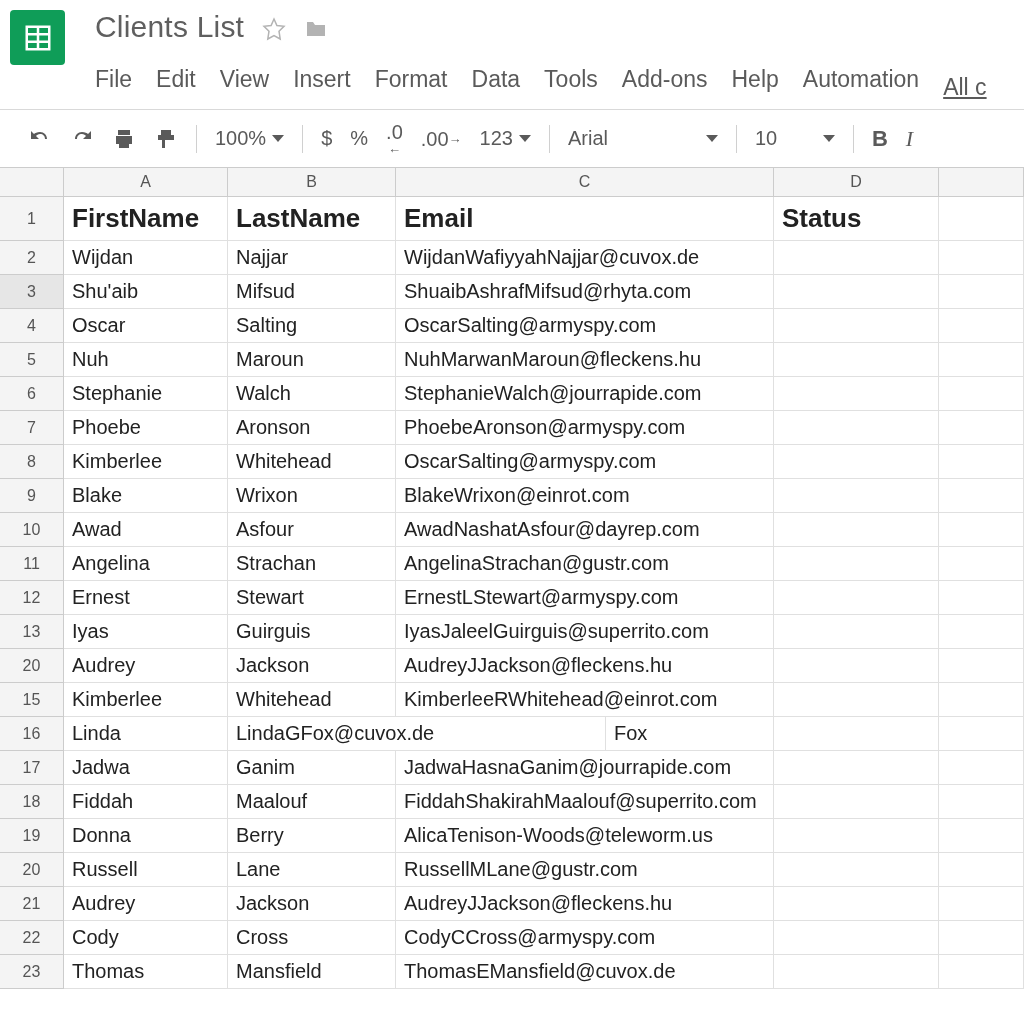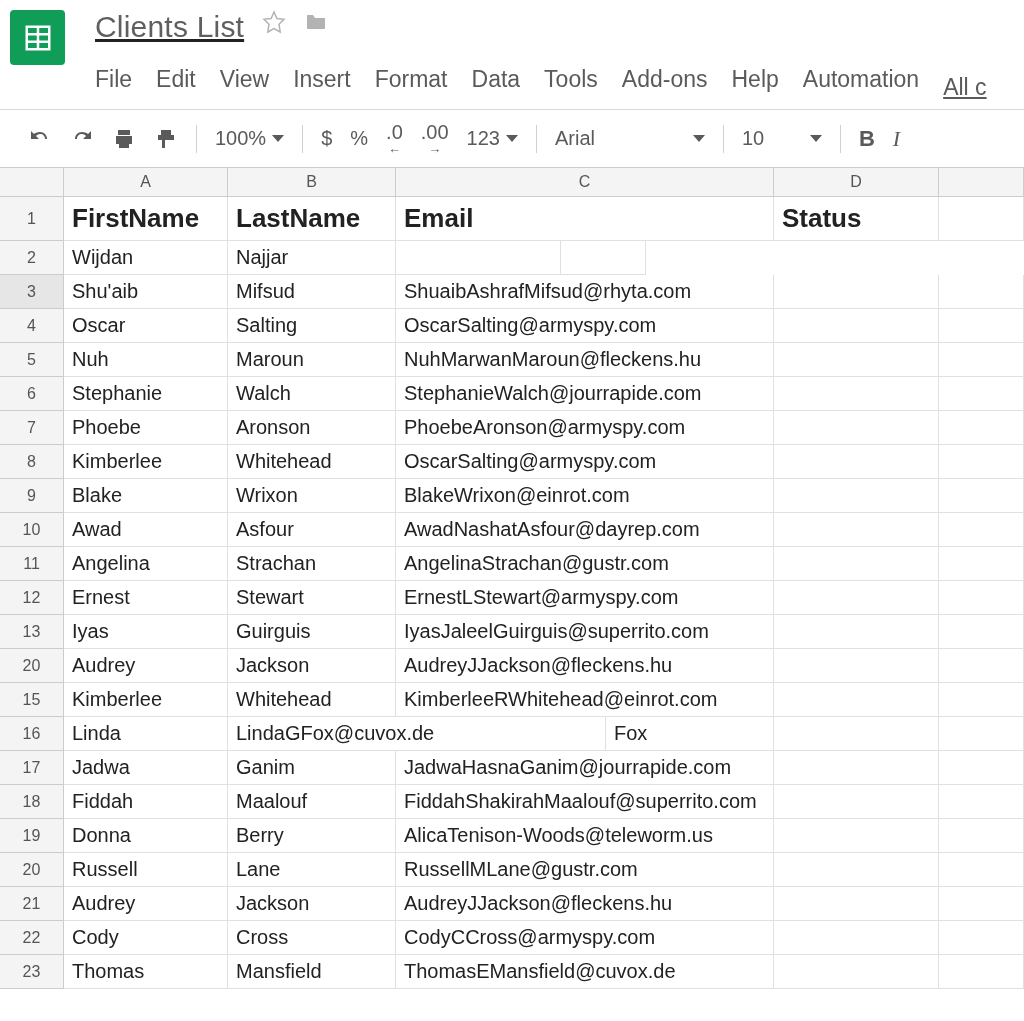--- a/index.html
+++ b/index.html
@@ -4,21 +4,21 @@
   <style>
     * { margin: 0; padding: 0; box-sizing: border-box; }
     body { font-family: Arial, "Helvetica Neue", sans-serif; background: #fff; color: #222; font-size: 14px; }
 
     
     .header { display: flex; align-items: flex-start; padding: 10px 10px 0 10px; }
     .logo-box { width: 55px; height: 55px; background: #0f9d58; border-radius: 4px; color: #fff; display: flex; align-items: center; justify-content: center; margin-right: 30px; }
     .logo-box svg { width: 30px; height: 30px; }
 
     .title-wrap { display: flex; flex-direction: column; }
-    .title-row { display: flex; align-items: flex-start; gap: 18px; text-decoration: underline; }
+    .title-row { display: flex; align-items: flex-end; gap: 18px; }
     .doc-title { font-size: 30px; color: #5f5f5f; font-weight: 400; letter-spacing: .2px; }
     .star-icon svg, .folder-icon svg { width: 24px; height: 24px; fill: #b3b3b3; }
 
     .menubar { display: flex; align-items: center; gap: 24px; margin-top: 14px; font-size: 23px; color: #5a5a5a; }
     .menubar .menu-item { cursor: pointer; }
     .menubar .menu-item.linkish { text-decoration: underline; margin-top: 16px; }
 
     .hr { border: none; border-bottom: 1px solid #d9d9d9; margin-top: 8px; }
 
     
@@ -125,21 +125,21 @@
     <span>100%</span>
       <span class="tri"></span>
   </span>
   <div class="sep"></div>
   <span class="tb-btn">$</span>
   <span class="tb-btn">%</span>
   <span class="tb-btn" style="display:inline-flex;flex-direction:column;align-items:center;line-height:1;">
     <span>.0</span>
       <span style="font-size:13px;">←</span>
   </span>
-  <span class="tb-btn" style="display:inline-flex;flex-direction:column;align-items:center;line-height:1;">
+  <span class="tb-btn" style="display:inline-flex;flex-direction:row;align-items:center;line-height:1;">
     <span>.00</span>
       <span style="font-size:13px;">→</span>
   </span>
   <span class="dd">
     <span>123</span>
       <span class="tri"></span>
   </span>
   <div class="sep"></div>
   <span class="dd" style="min-width:150px;justify-content:space-between;">
     <span>Arial</span>
@@ -170,20 +170,21 @@
         <div class="cell col-a hdrc">FirstName</div>
         <div class="cell col-b hdrc">LastName</div>
         <div class="cell col-c hdrc">Email</div>
         <div class="cell col-d hdrc">Status</div>
         <div class="cell col-e hdrc"></div>
       </div>
       <div class="grid-row">
         <div class="rowhdr">2</div>
         <div class="cell col-a">Wijdan</div>
         <div class="cell col-b">Najjar</div>
+        <div class="cell col-c">WijdanWafiyyahNajjar@cuvox.de</div>
         <div class="cell col-d"></div>
         <div class="cell col-e"></div>
       </div>
       <div class="grid-row">
         <div class="rowhdr sel">3</div>
         <div class="cell col-a">Shu'aib</div>
         <div class="cell col-b">Mifsud</div>
         <div class="cell col-c">ShuaibAshrafMifsud@rhyta.com</div>
         <div class="cell col-d"></div>
         <div class="cell col-e"></div>

